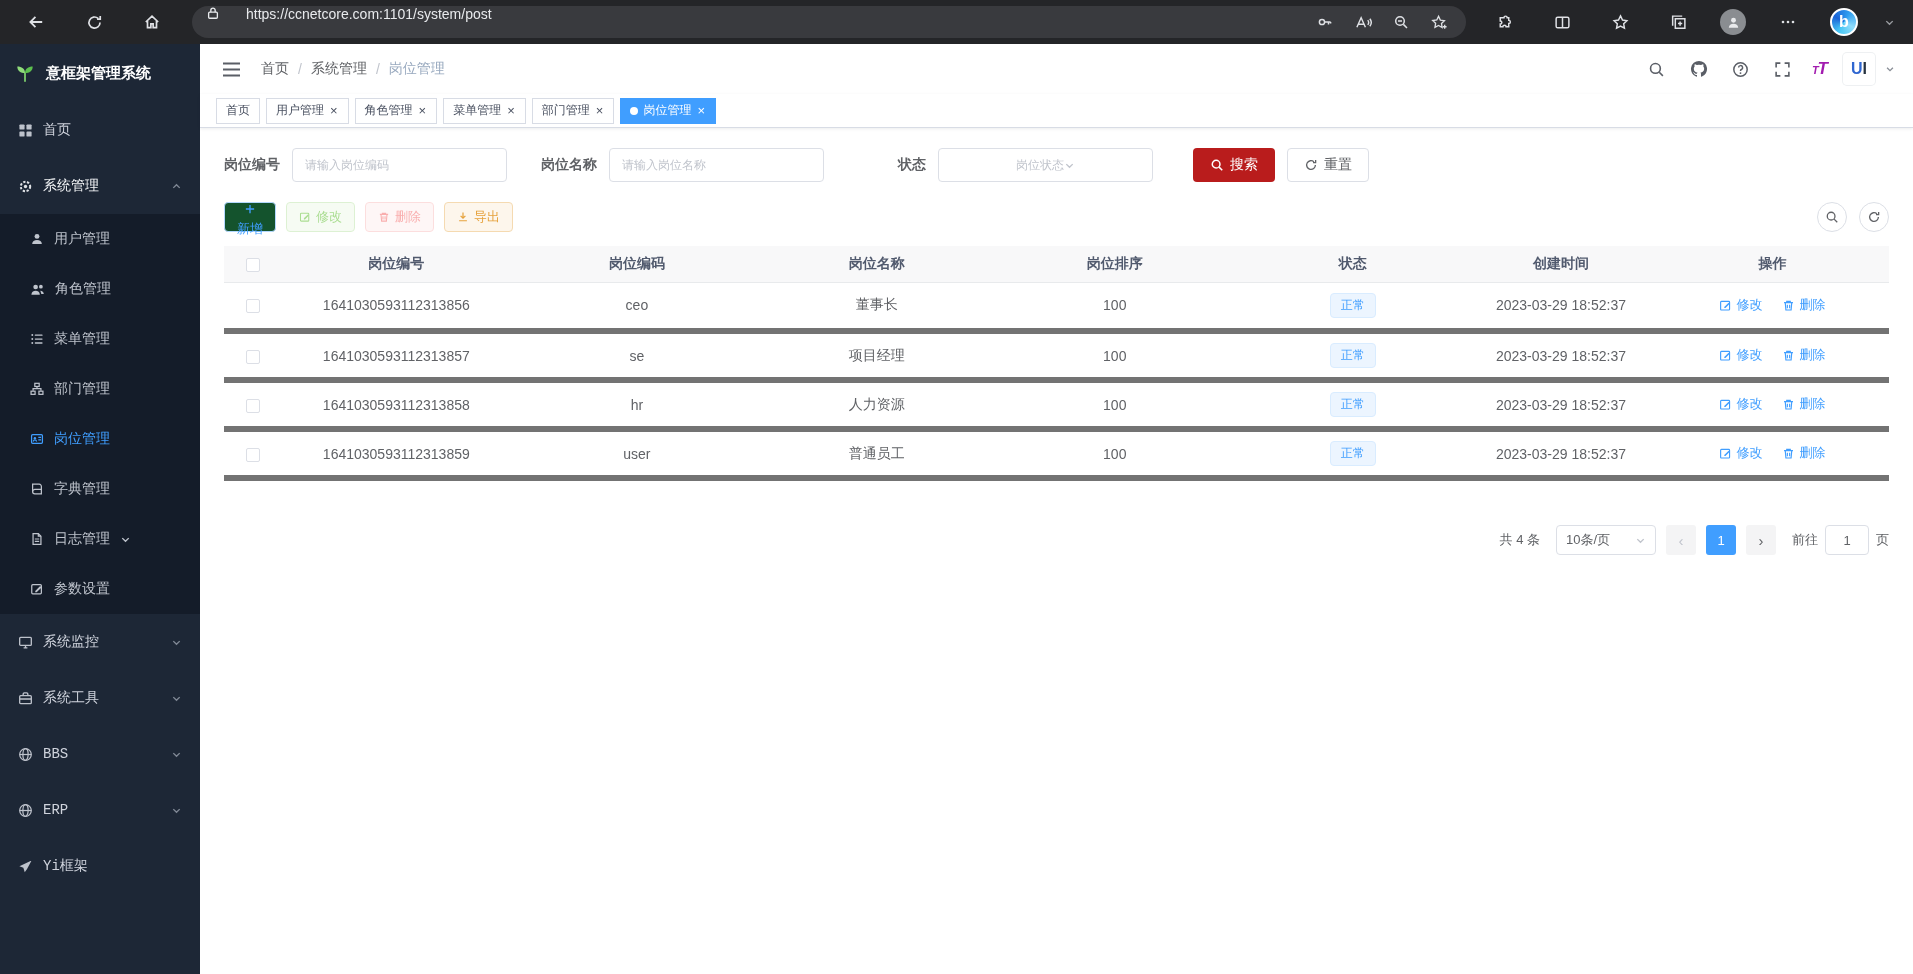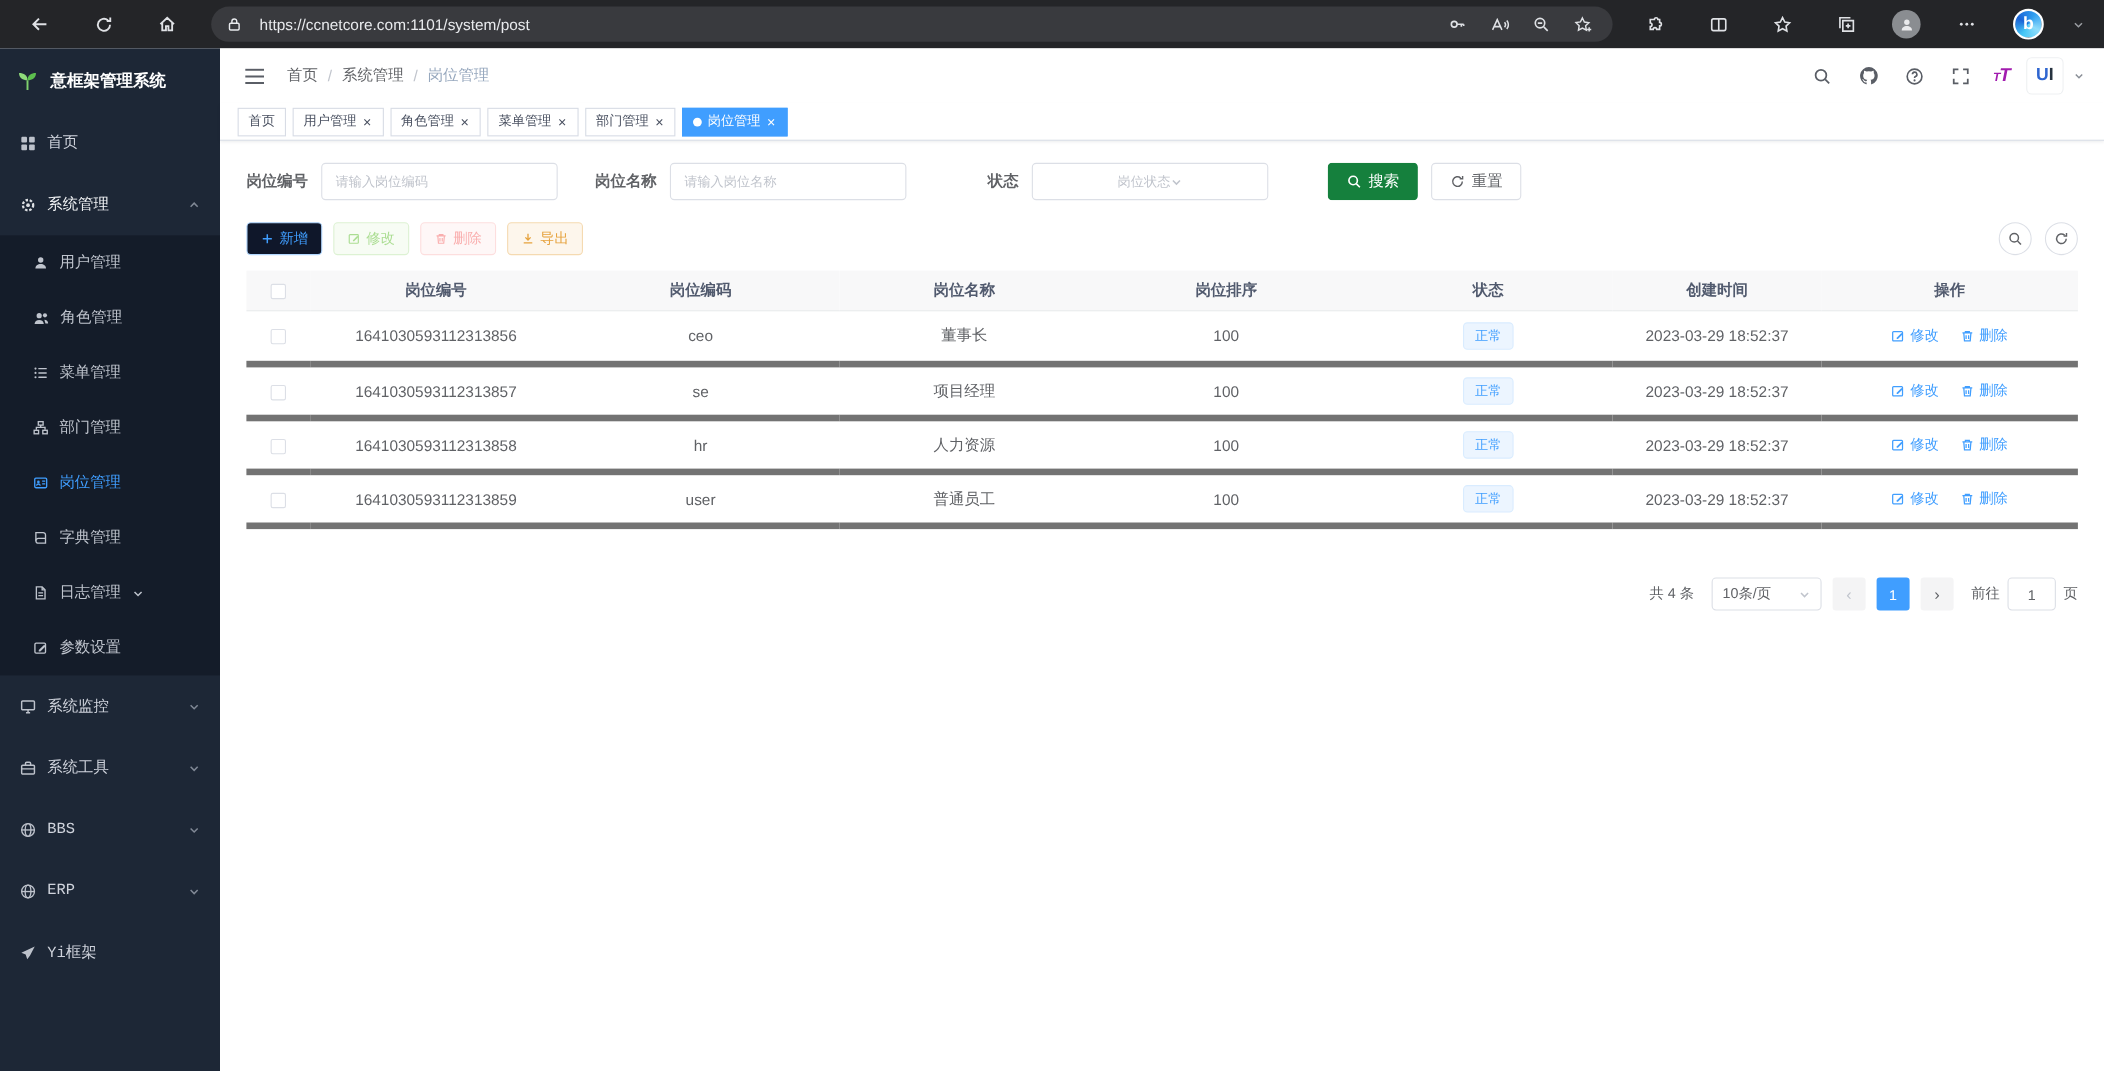--- a/index.html
+++ b/index.html
@@ -4,21 +4,21 @@
 <style>
   * { margin:0; padding:0; box-sizing:border-box; }
   html,body { width:1913px; height:974px; overflow:hidden; }
   body { font-family:"Liberation Sans","DejaVu Sans",sans-serif; background:#fff; color:#606266; }
   .stage { width:1913px; height:974px; display:flex; flex-direction:column; }
 
   
   .browser { height:44px; background:#242528; display:flex; align-items:center; padding:0 10px; flex:0 0 auto; }
   .browser-left { display:flex; align-items:center; gap:26px; padding:0 10px; }
   .bicon { width:32px; height:32px; display:flex; align-items:center; justify-content:center; color:#dfe1e5; border-radius:6px; cursor:pointer; flex:0 0 auto; }
-  .urlbar { flex:1; height:32px; background:#393a3e; border-radius:16px; display:flex; align-items:center; padding:0 14px; margin:0 14px; color:#e8eaed; font-size:14px; gap:16px; min-width:0; }
+  .urlbar { flex:1; height:32px; background:#393a3e; border-radius:16px; display:flex; padding:0 14px; margin:0 14px; color:#e8eaed; font-size:14px; gap:26px; min-width:0; }
   .url-text { flex:1; white-space:nowrap; overflow:hidden; }
   .pill-icons { display:flex; align-items:center; gap:12px; color:#d7d9dd; }
   .pill-icons .bicon { width:26px; height:26px; }
   .browser-right { display:flex; align-items:center; gap:26px; padding:0 8px; }
   .avatar-circle { width:26px; height:26px; border-radius:50%; background:#8a8d91; display:flex; align-items:center; justify-content:center; }
   .bing { width:28px; height:28px; border-radius:50%; background:conic-gradient(from 210deg,#45c6f5,#1a63d6,#2f9ef0,#8fdcfb,#45c6f5); color:#fff; font-weight:bold; font-size:16px; display:flex; align-items:center; justify-content:center; border:2px solid #fff; }
   .mini-caret { color:#9a9da2; display:flex; align-items:flex-end; }
 
   
   .app { flex:1; display:flex; min-height:0; }
@@ -61,26 +61,26 @@
   .filter { display:flex; align-items:center; margin-bottom:20px; font-size:14px; }
   .f-group { display:flex; align-items:center; gap:12px; margin-right:34px; }
   .f-group.status { margin-left:40px; }
   .f-label { font-weight:700; color:#606266; white-space:nowrap; }
   .f-input, .f-select { width:215px; height:34px; border:1px solid #dcdfe6; border-radius:4px; padding:0 12px; font-size:12px; color:#606266; background:#fff; font-family:inherit; }
   .f-input::placeholder { color:#c0c4cc; }
   .f-select { display:flex; align-items:center; justify-content:center; cursor:pointer; }
   .f-select .ph { color:#c0c4cc; }
   .f-select .chev { color:#c0c4cc; display:flex; }
   .btn { height:34px; border-radius:4px; font-size:14px; display:inline-flex; align-items:center; gap:6px; padding:0 16px; cursor:pointer; border:1px solid transparent; font-family:inherit; }
-  .btn-search { background:#15803d; color:#fff; margin-left:20px; }
+  .btn-search { background:#b91c1c; color:#fff; margin-left:6px; }
   .btn-reset { background:#fff; border-color:#dcdfe6; color:#606266; margin-left:12px; }
 
   .toolbar { display:flex; align-items:center; margin-bottom:14px; }
   .pbtn { height:30px; padding:0 12px; border-radius:4px; font-size:13px; display:inline-flex; align-items:center; gap:5px; margin-right:10px; border:1px solid; cursor:pointer; font-family:inherit; }
-  .pbtn.add    { background:#0f172a; border-color:#b3d8ff; color:#409eff; }
+  .pbtn.add    { background:#14532d; border-color:#b3d8ff; color:#409eff;flex-direction:column; }
   .pbtn.edit   { background:#f0f9eb; border-color:#c2e7b0; color:#67c23a; opacity:.55; }
   .pbtn.del    { background:#fef0f0; border-color:#fbc4c4; color:#f56c6c; opacity:.55; }
   .pbtn.export { background:#fdf6ec; border-color:#f5dab1; color:#e6a23c; }
   .toolbar-right { margin-left:auto; display:flex; gap:12px; }
   .circle-btn { width:30px; height:30px; border-radius:50%; border:1px solid #dcdfe6; background:#fff; display:flex; align-items:center; justify-content:center; color:#606266; cursor:pointer; }
 
   table { width:100%; border-collapse:collapse; table-layout:fixed; font-size:14px; color:#606266; }
   thead th { background:#f8f8f9; color:#515a6e; font-weight:700; height:36px; border-bottom:1px solid #e8eaec; text-align:center; }
   tbody td { height:49px; text-align:center; border-bottom:6px solid #737373; }
   .checkbox { display:inline-block; width:14px; height:14px; border:1px solid #dcdfe6; border-radius:2px; background:#fff; cursor:pointer; vertical-align:middle; }

